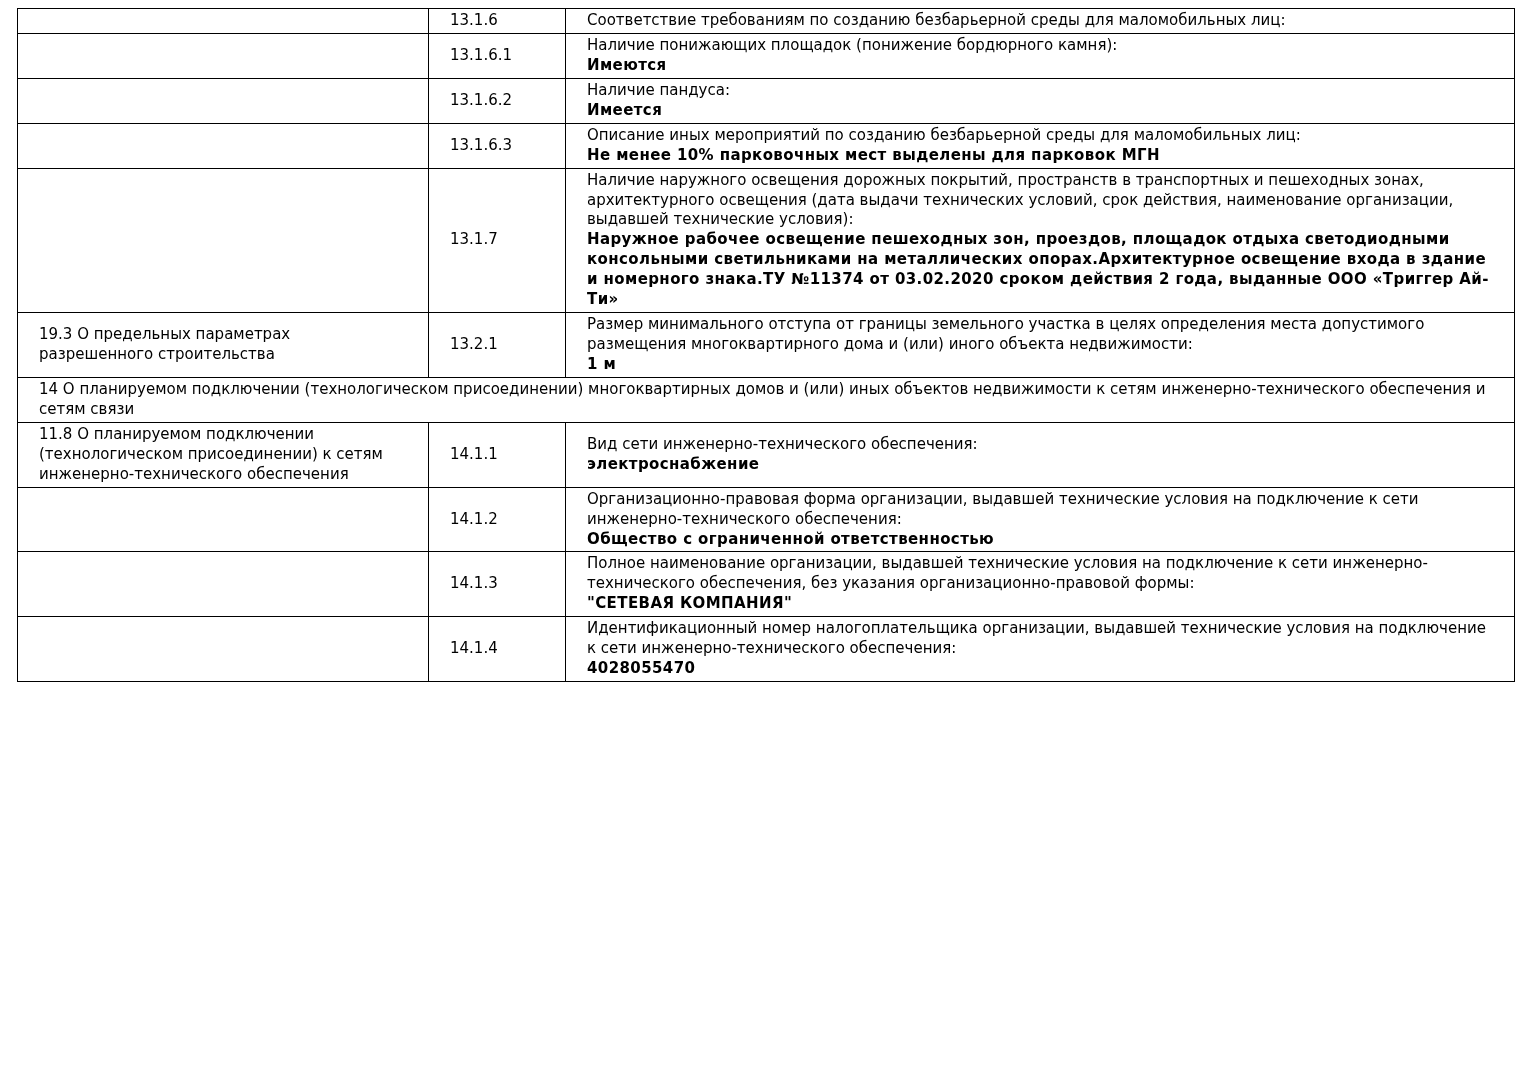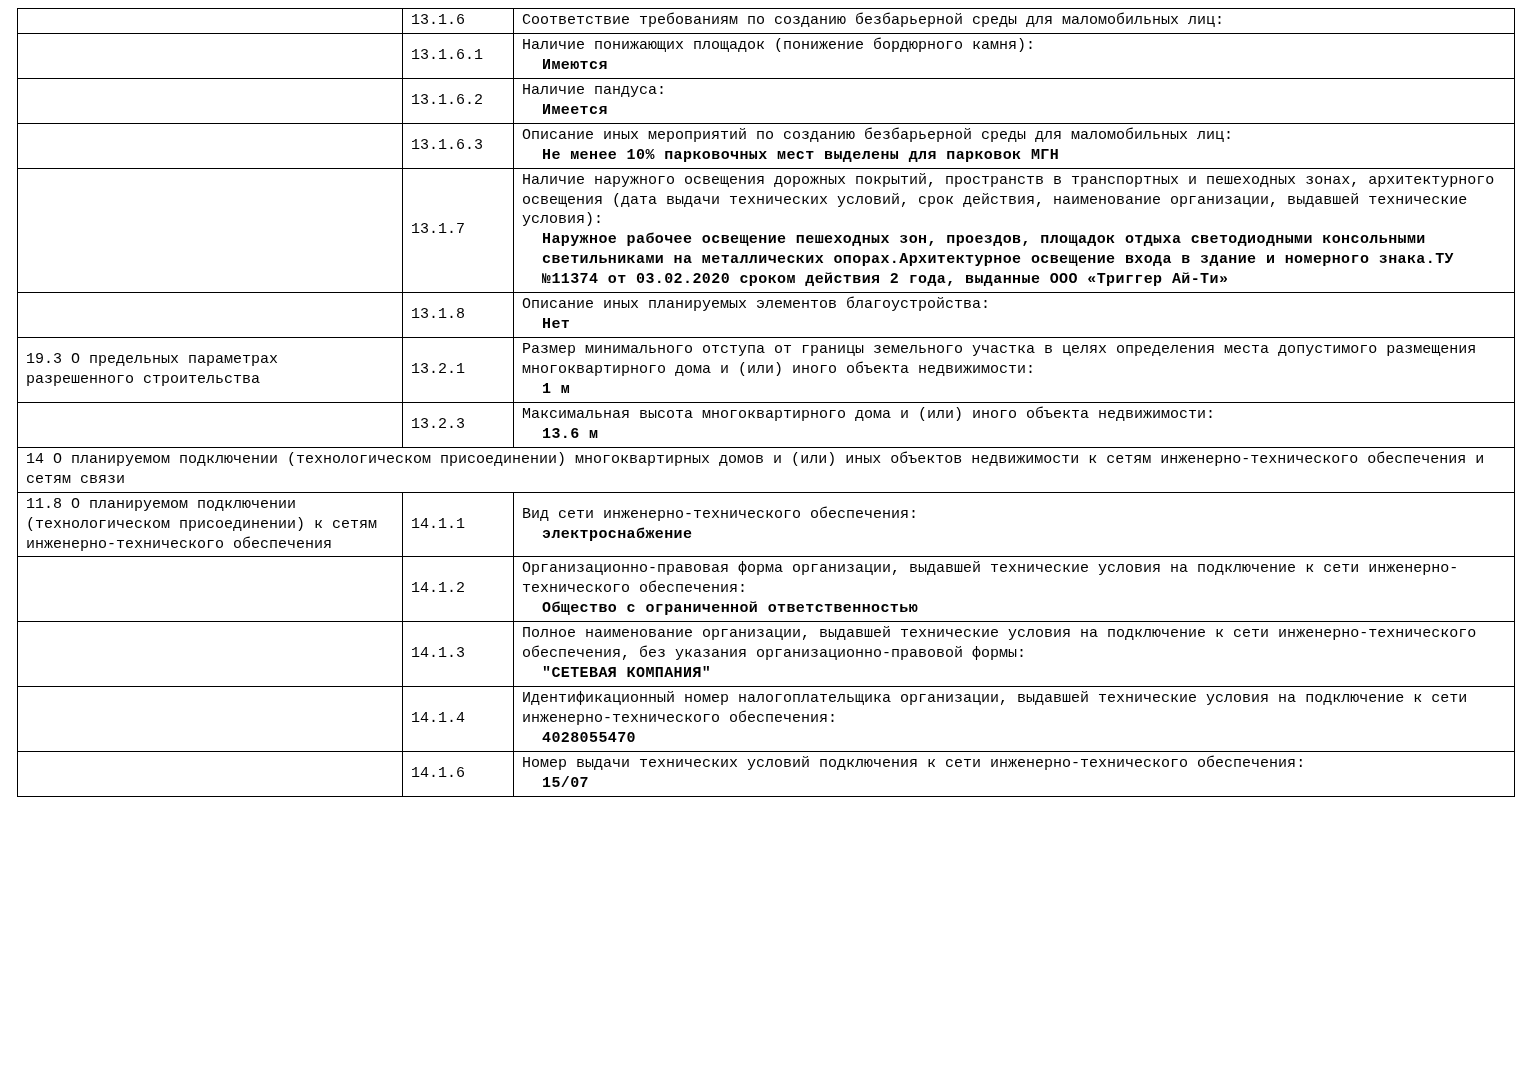--- a/index.html
+++ b/index.html
@@ -16,44 +16,42 @@
     background: #ffffff;
   }
   table.decl {
     border-collapse: collapse;
     table-layout: fixed;
     width: 1498px;
     margin: 8px 0 0 17px;
   }
   table.decl td {
     border: 1.5px solid #000000;
-    padding: 2px 8px;
+    padding: 2px 21px;
     vertical-align: middle;
     line-height: 1.33;
     overflow-wrap: break-word;
-    font-family: Liberation Mono, monospace;
   }
   td.section-cell {
     width: 368px;
     vertical-align: top;
   }
   td.num-cell {
     width: 94px;
     vertical-align: middle;
   }
   td.content-cell {
     vertical-align: middle;
   }
   td.full-cell {
     vertical-align: top;
   }
   .answer {
     font-weight: bold;
     letter-spacing: 0.4px;
-    margin-left: 20px;
   }
 </style>
 </head>
 <body>
 
 <div class="page">
   <table class="decl">
     <tbody>
         <tr>
           <td class="section-cell"></td>
@@ -88,41 +86,25 @@
         </tr>
         <tr>
           <td class="section-cell"></td>
           <td class="num-cell">13.1.7</td>
           <td class="content-cell">
             <div class="label">Наличие наружного освещения дорожных покрытий, пространств в транспортных и пешеходных зонах, архитектурного освещения (дата выдачи технических условий, срок действия, наименование организации, выдавшей технические условия):</div>
             <div class="answer">Наружное рабочее освещение пешеходных зон, проездов, площадок отдыха светодиодными консольными светильниками на металлических опорах.Архитектурное освещение входа в здание и номерного знака.ТУ №11374 от 03.02.2020 сроком действия 2 года, выданные ООО «Триггер Ай-Ти»</div>
           </td>
         </tr>
         <tr>
-          <td class="section-cell"></td>
-          <td class="num-cell">13.1.8</td>
-          <td class="content-cell">
-            <div class="label">Описание иных планируемых элементов благоустройства:</div>
-            <div class="answer">Нет</div>
-          </td>
-        </tr>
-        <tr>
           <td class="section-cell">19.3 О предельных параметрах разрешенного строительства</td>
           <td class="num-cell">13.2.1</td>
           <td class="content-cell">
             <div class="label">Размер минимального отступа от границы земельного участка в целях определения места допустимого размещения многоквартирного дома и (или) иного объекта недвижимости:</div>
             <div class="answer">1 м</div>
-          </td>
-        </tr>
-        <tr>
-          <td class="section-cell"></td>
-          <td class="num-cell">13.2.3</td>
-          <td class="content-cell">
-            <div class="label">Максимальная высота многоквартирного дома и (или) иного объекта недвижимости:</div>
-            <div class="answer">13.6 м</div>
           </td>
         </tr>
         <tr>
           <td class="full-cell" colspan="3">14 О планируемом подключении (технологическом присоединении) многоквартирных домов и (или) иных объектов недвижимости к сетям инженерно-технического обеспечения и сетям связи</td>
         </tr>
         <tr>
           <td class="section-cell">11.8 О планируемом подключении (технологическом присоединении) к сетям инженерно-технического обеспечения</td>
           <td class="num-cell">14.1.1</td>
           <td class="content-cell">
             <div class="label">Вид сети инженерно-технического обеспечения:</div>
@@ -146,23 +128,15 @@
           </td>
         </tr>
         <tr>
           <td class="section-cell"></td>
           <td class="num-cell">14.1.4</td>
           <td class="content-cell">
             <div class="label">Идентификационный номер налогоплательщика организации, выдавшей технические условия на подключение к сети инженерно-технического обеспечения:</div>
             <div class="answer">4028055470</div>
           </td>
         </tr>
-        <tr>
-          <td class="section-cell"></td>
-          <td class="num-cell">14.1.6</td>
-          <td class="content-cell">
-            <div class="label">Номер выдачи технических условий подключения к сети инженерно-технического обеспечения:</div>
-            <div class="answer">15/07</div>
-          </td>
-        </tr>
       </tbody>
   </table>
 </div>
 
 </body></html>

